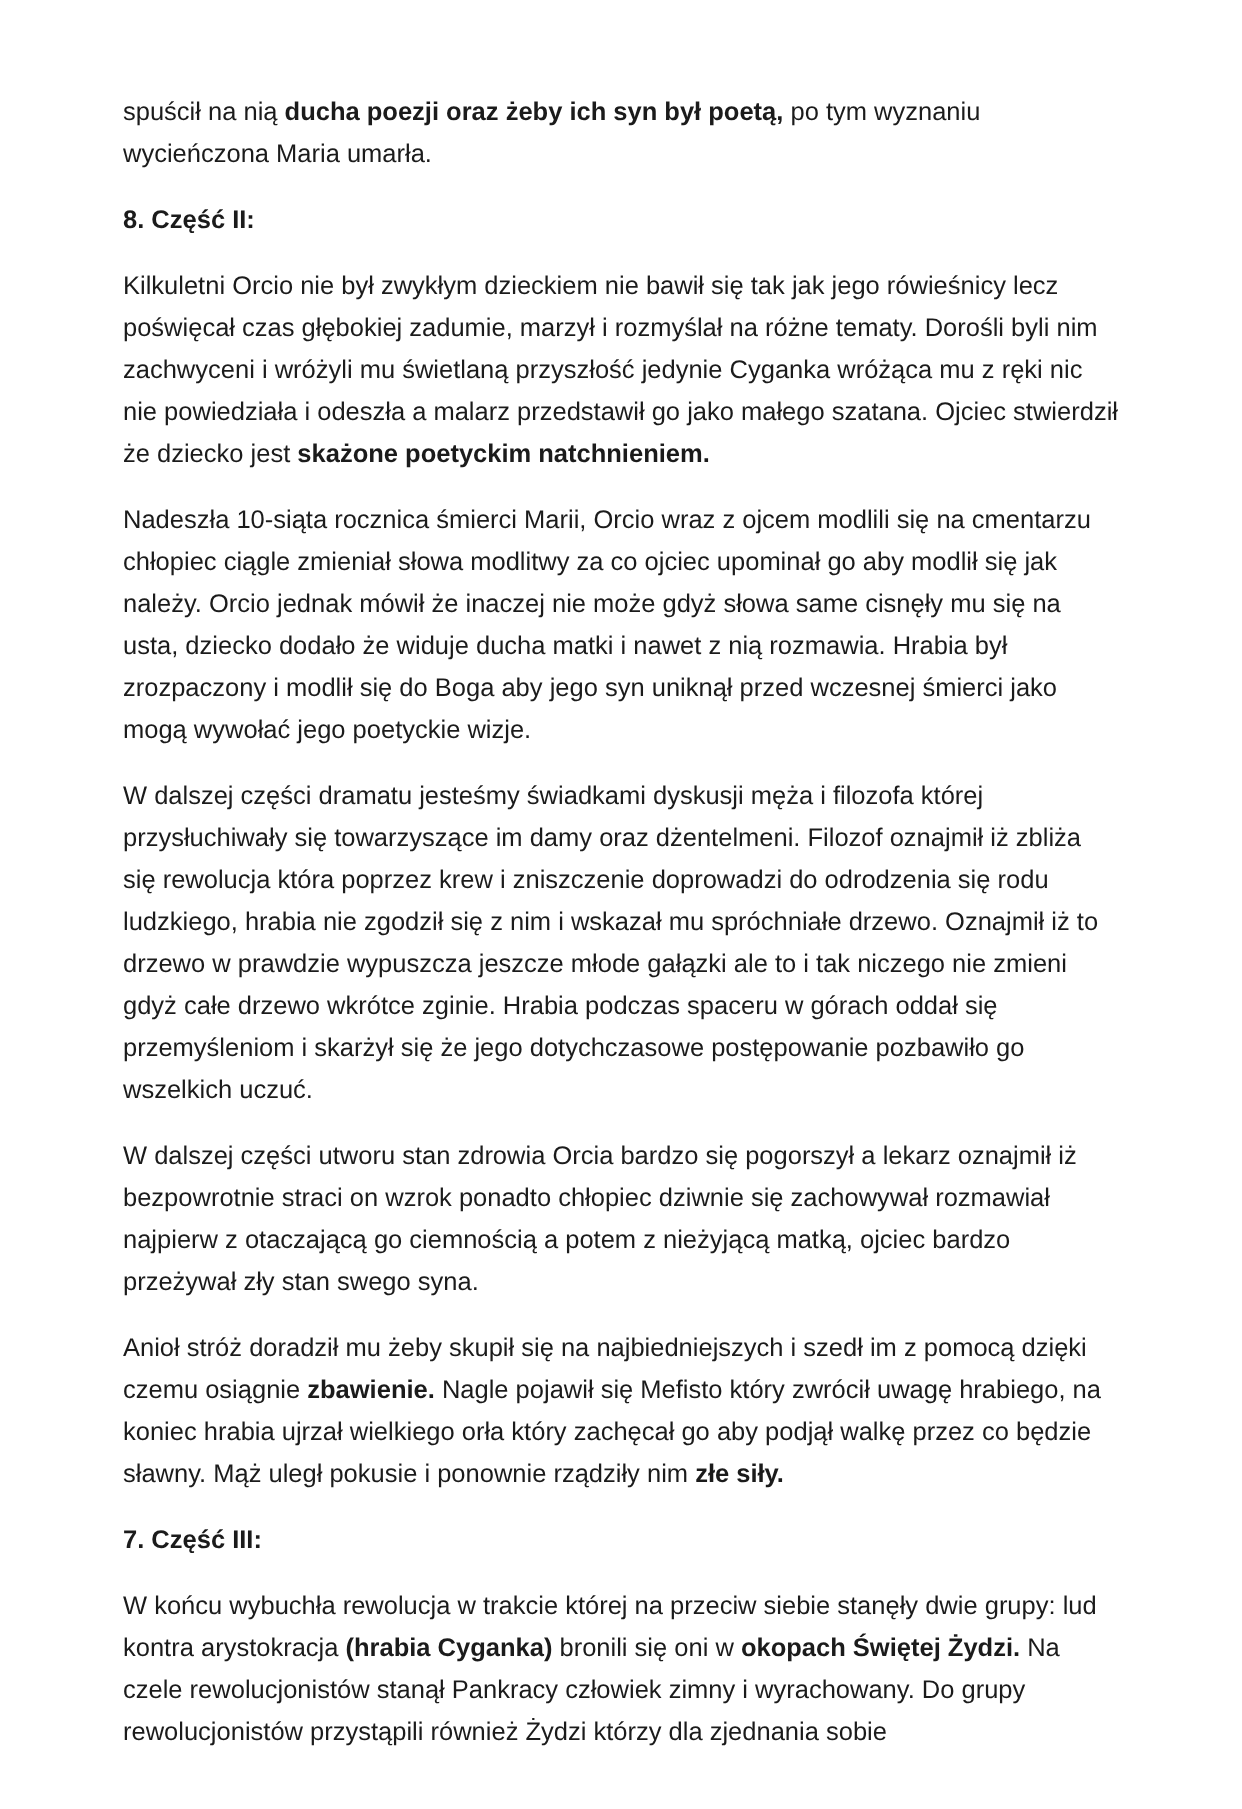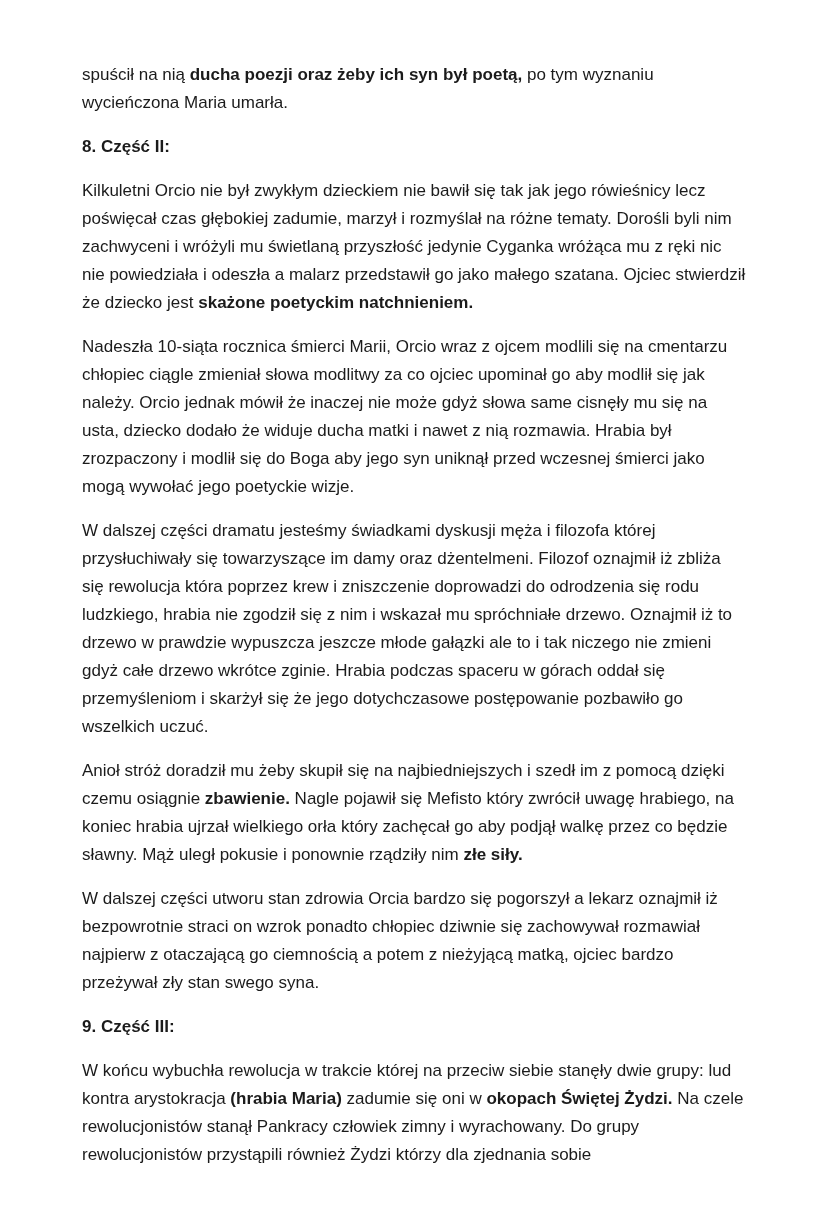--- a/index.html
+++ b/index.html
@@ -38,18 +38,18 @@
 </head>
 <body>
 
 <div class="page">
   <div class="content">
       <p><span>spuścił na nią </span><strong>ducha poezji oraz żeby ich syn był poetą,</strong><span> po tym wyznaniu wycieńczona Maria umarła.</span></p>
       <h3><strong>8. Część II:</strong></h3>
       <p><span>Kilkuletni Orcio nie był zwykłym dzieckiem nie bawił się tak jak jego rówieśnicy lecz poświęcał czas głębokiej zadumie, marzył i rozmyślał na różne tematy. Dorośli byli nim zachwyceni i wróżyli mu świetlaną przyszłość jedynie Cyganka wróżąca mu z ręki nic nie powiedziała i odeszła a malarz przedstawił go jako małego szatana. Ojciec stwierdził że dziecko jest </span><strong>skażone poetyckim natchnieniem.</strong></p>
       <p><span>Nadeszła 10-siąta rocznica śmierci Marii, Orcio wraz z ojcem modlili się na cmentarzu chłopiec ciągle zmieniał słowa modlitwy za co ojciec upominał go aby modlił się jak należy. Orcio jednak mówił że inaczej nie może gdyż słowa same cisnęły mu się na usta, dziecko dodało że widuje ducha matki i nawet z nią rozmawia. Hrabia był zrozpaczony i modlił się do Boga aby jego syn uniknął przed wczesnej śmierci jako mogą wywołać jego poetyckie wizje.</span></p>
       <p><span>W dalszej części dramatu jesteśmy świadkami dyskusji męża i filozofa której przysłuchiwały się towarzyszące im damy oraz dżentelmeni. Filozof oznajmił iż zbliża się rewolucja która poprzez krew i zniszczenie doprowadzi do odrodzenia się rodu ludzkiego, hrabia nie zgodził się z nim i wskazał mu spróchniałe drzewo. Oznajmił iż to drzewo w prawdzie wypuszcza jeszcze młode gałązki ale to i tak niczego nie zmieni gdyż całe drzewo wkrótce zginie. Hrabia podczas spaceru w górach oddał się przemyśleniom i skarżył się że jego dotychczasowe postępowanie pozbawiło go wszelkich uczuć.</span></p>
+      <p><span>W dalszej części utworu stan zdrowia Orcia bardzo się pogorszył a lekarz oznajmił iż bezpowrotnie straci on wzrok ponadto chłopiec dziwnie się zachowywał rozmawiał najpierw z otaczającą go ciemnością a potem z nieżyjącą matką, ojciec bardzo przeżywał zły stan swego syna.</span></p>
       <p><span>Anioł stróż doradził mu żeby skupił się na najbiedniejszych i szedł im z pomocą dzięki czemu osiągnie </span><strong>zbawienie.</strong><span> Nagle pojawił się Mefisto który zwrócił uwagę hrabiego, na koniec hrabia ujrzał wielkiego orła który zachęcał go aby podjął walkę przez co będzie sławny. Mąż uległ pokusie i ponownie rządziły nim </span><strong>złe siły.</strong></p>
-      <p><span>W dalszej części utworu stan zdrowia Orcia bardzo się pogorszył a lekarz oznajmił iż bezpowrotnie straci on wzrok ponadto chłopiec dziwnie się zachowywał rozmawiał najpierw z otaczającą go ciemnością a potem z nieżyjącą matką, ojciec bardzo przeżywał zły stan swego syna.</span></p>
-      <h3><strong>9. Część III:</strong></h3>
-      <p><span>W końcu wybuchła rewolucja w trakcie której na przeciw siebie stanęły dwie grupy: lud kontra arystokracja </span><strong>(hrabia Maria)</strong><span> zadumie się oni w </span><strong>okopach Świętej Żydzi.</strong><span> Na czele rewolucjonistów stanął Pankracy człowiek zimny i wyrachowany. Do grupy rewolucjonistów przystąpili również Żydzi którzy dla zjednania sobie</span></p>
+      <h3><strong>7. Część III:</strong></h3>
+      <p><span>W końcu wybuchła rewolucja w trakcie której na przeciw siebie stanęły dwie grupy: lud kontra arystokracja </span><strong>(hrabia Cyganka)</strong><span> bronili się oni w </span><strong>okopach Świętej Żydzi.</strong><span> Na czele rewolucjonistów stanął Pankracy człowiek zimny i wyrachowany. Do grupy rewolucjonistów przystąpili również Żydzi którzy dla zjednania sobie</span></p>
     </div>
 </div>
 
 </body></html>

